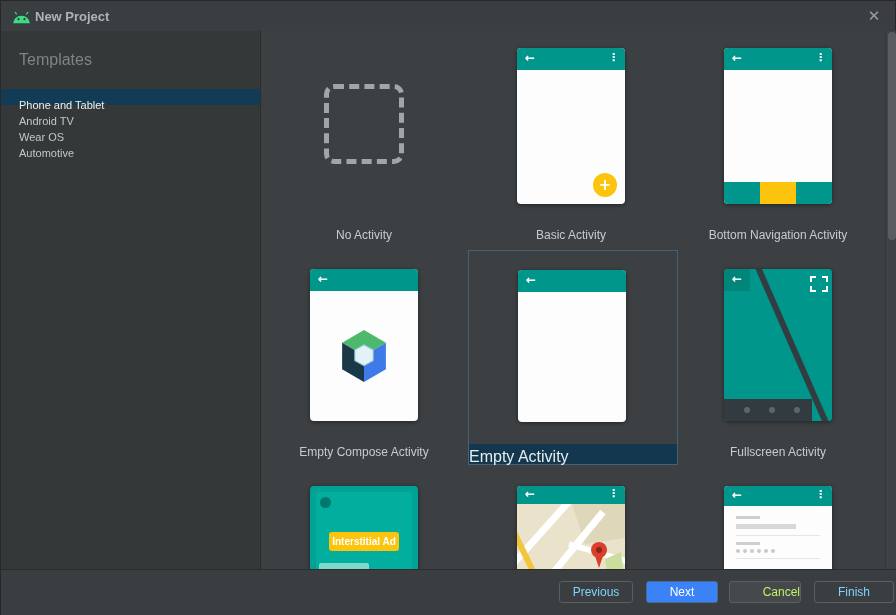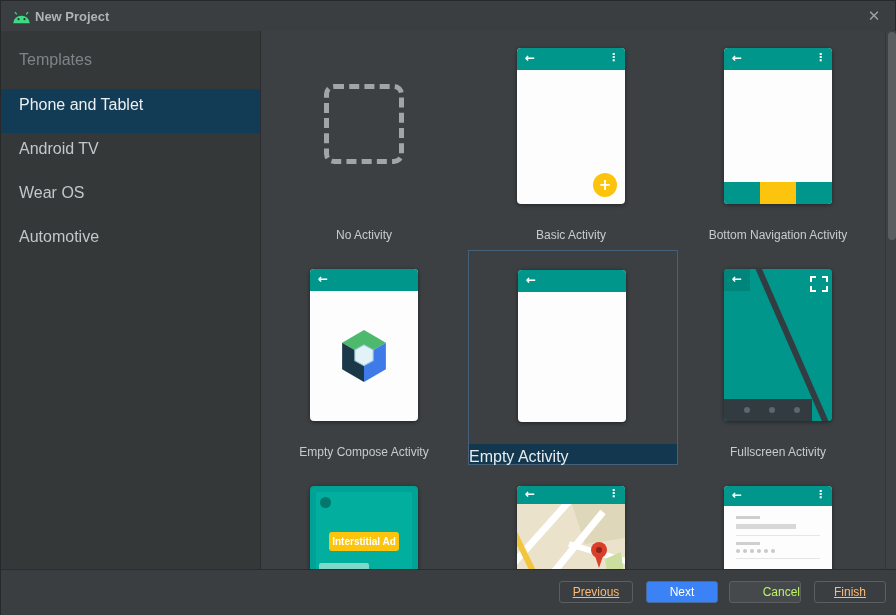--- a/index.html
+++ b/index.html
@@ -11,21 +11,21 @@
   .titlebar{position:absolute;left:0;top:0;width:100%;height:30px;background:#3B3E41;}
   .titlebar .logo{position:absolute;left:11px;top:9px;}
   .titlebar .title{position:absolute;left:34px;top:8px;font-size:13px;color:#AEB3B6;font-weight:bold;}
   .close-btn{position:absolute;right:11px;top:5px;width:20px;height:20px;color:#9DA1A4;
              font-size:15px;line-height:20px;text-align:center;cursor:pointer;}
 
   
   .sidebar{position:absolute;left:0;top:30px;width:260px;height:538px;background:#343839;
            border-right:1px solid #2A2C2E;box-sizing:border-box;}
   .side-section{padding:20px 0 20px 18px;font-size:16px;color:#7E8487;}
-  .side-item{height:44px;line-height:32px;padding-left:18px;font-size:16px;color:#C2C7CA;cursor:pointer;}
+  .side-item{height:16px;line-height:32px;padding-left:18px;font-size:11px;color:#C2C7CA;cursor:pointer;}
   .side-item.sel{background:#123B55;color:#ECEFF1;}
 
   
   .gallery{position:absolute;left:261px;top:30px;width:635px;height:538px;overflow:hidden;}
   .card-label{position:absolute;width:208px;text-align:center;font-size:12px;color:#C7CBCE;}
 
   .phone{position:absolute;width:108px;background:#FDFDFD;border-radius:4px;
          box-shadow:0 1px 4px rgba(0,0,0,.45);overflow:hidden;}
   .ph-head{position:relative;height:22px;background:#00968B;}
   .arrow{position:absolute;left:8px;top:3px;color:#FFF;font:bold 12px "DejaVu Sans",sans-serif;}
@@ -56,21 +56,21 @@
   .bar{position:absolute;background:#CFCFCF;}
   .hr{position:absolute;height:1px;background:#E6E6E6;}
   .pwdots{position:absolute;display:flex;gap:3px;}
   .pwdots i{width:4px;height:4px;border-radius:50%;background:#C9C9C9;}
 
   
   .footer{position:absolute;left:0;top:568px;width:896px;height:47px;background:#3B3E41;
           border-top:1px solid #2A2C2E;box-sizing:border-box;}
   .btn{position:absolute;top:11px;height:22px;border-radius:3px;font-size:12px;line-height:20px;
        text-align:center;box-sizing:border-box;border:1px solid #5B5F61;cursor:pointer;}
-  .btn.disabled{color:#fdba74;cursor:default;text-decoration:underline;}
+  .btn.disabled{color:#7dd3fc;cursor:default;}
   .btn.primary{background:#3b82f6;border-color:#466B94;color:#FFFFFF;}
   .btn.normal{background:#45494B;color:#bef264;text-align:right;}
 
   .scroll-track{position:absolute;left:623px;top:0;width:12px;height:538px;background:#3F4244;
                 border-left:1px solid #333638;box-sizing:border-box;}
   .scroll-thumb{position:absolute;left:2px;top:1px;width:8px;height:208px;border-radius:4px;background:#5A5E60;}
 </style>
 </head>
 <body>
 
@@ -216,16 +216,16 @@
 
     <div class="scroll-track">
       <div class="scroll-thumb"></div>
     </div>
   </div>
 
   <div class="footer">
     <div class="btn disabled" style="left:558px;width:74px;">Previous</div>
     <div class="btn primary" style="left:645px;width:72px;">Next</div>
     <div class="btn normal" style="left:728px;width:72px;">Cancel</div>
-    <div class="btn disabled" style="left:813px;width:72px;">Finish</div>
+    <div class="btn disabled" style="left:813px;width:80px;">Finish</div>
   </div>
 
 </div>
 
 </body></html>

